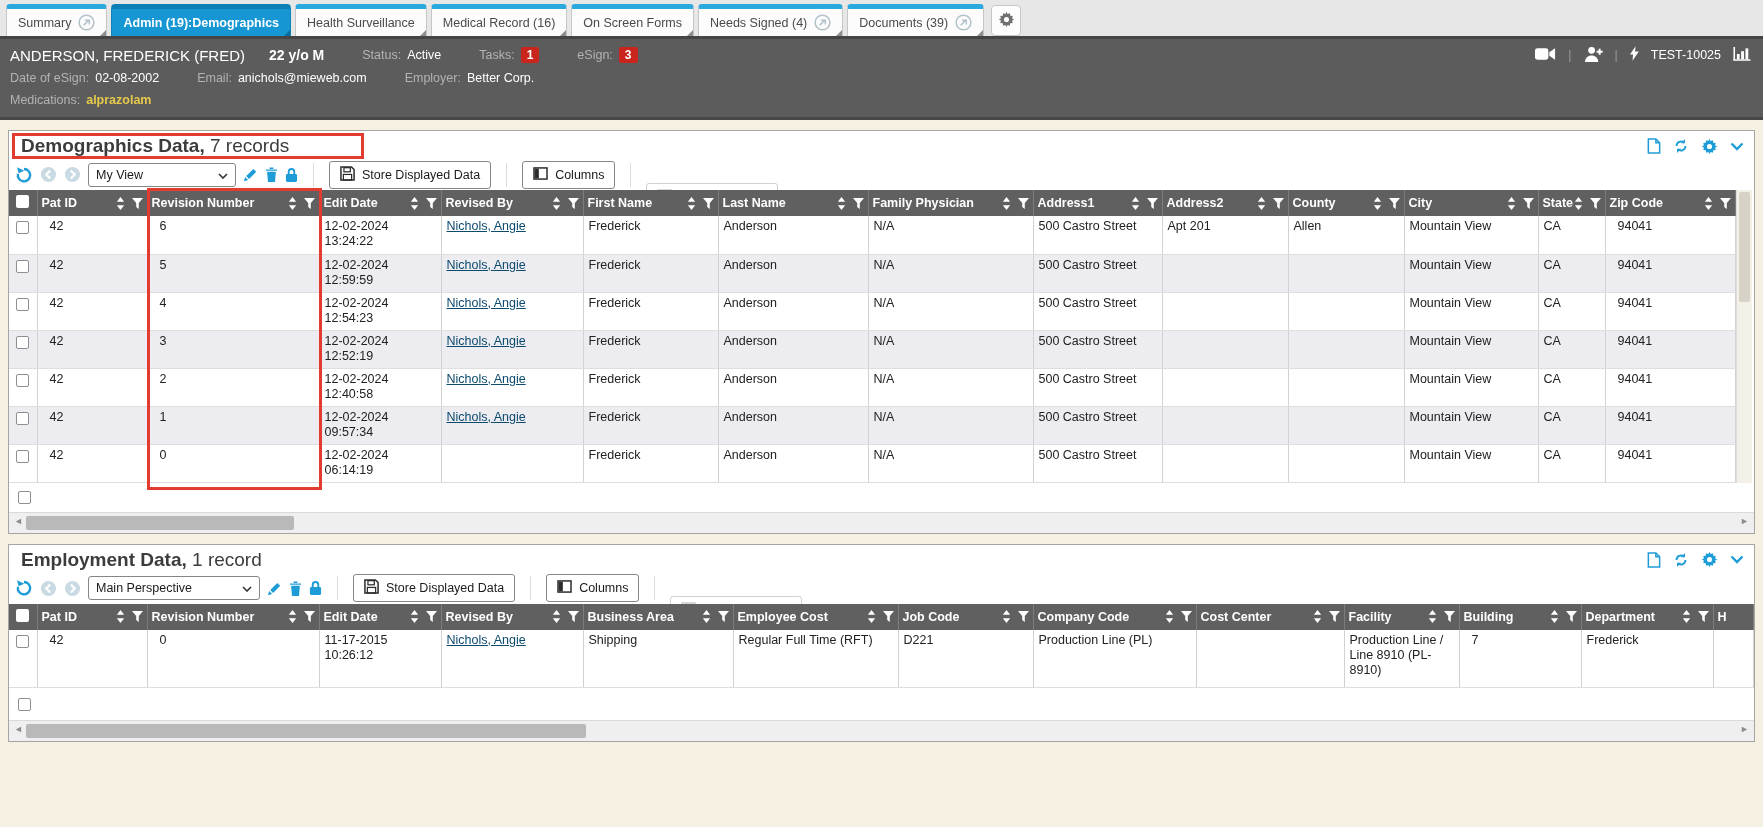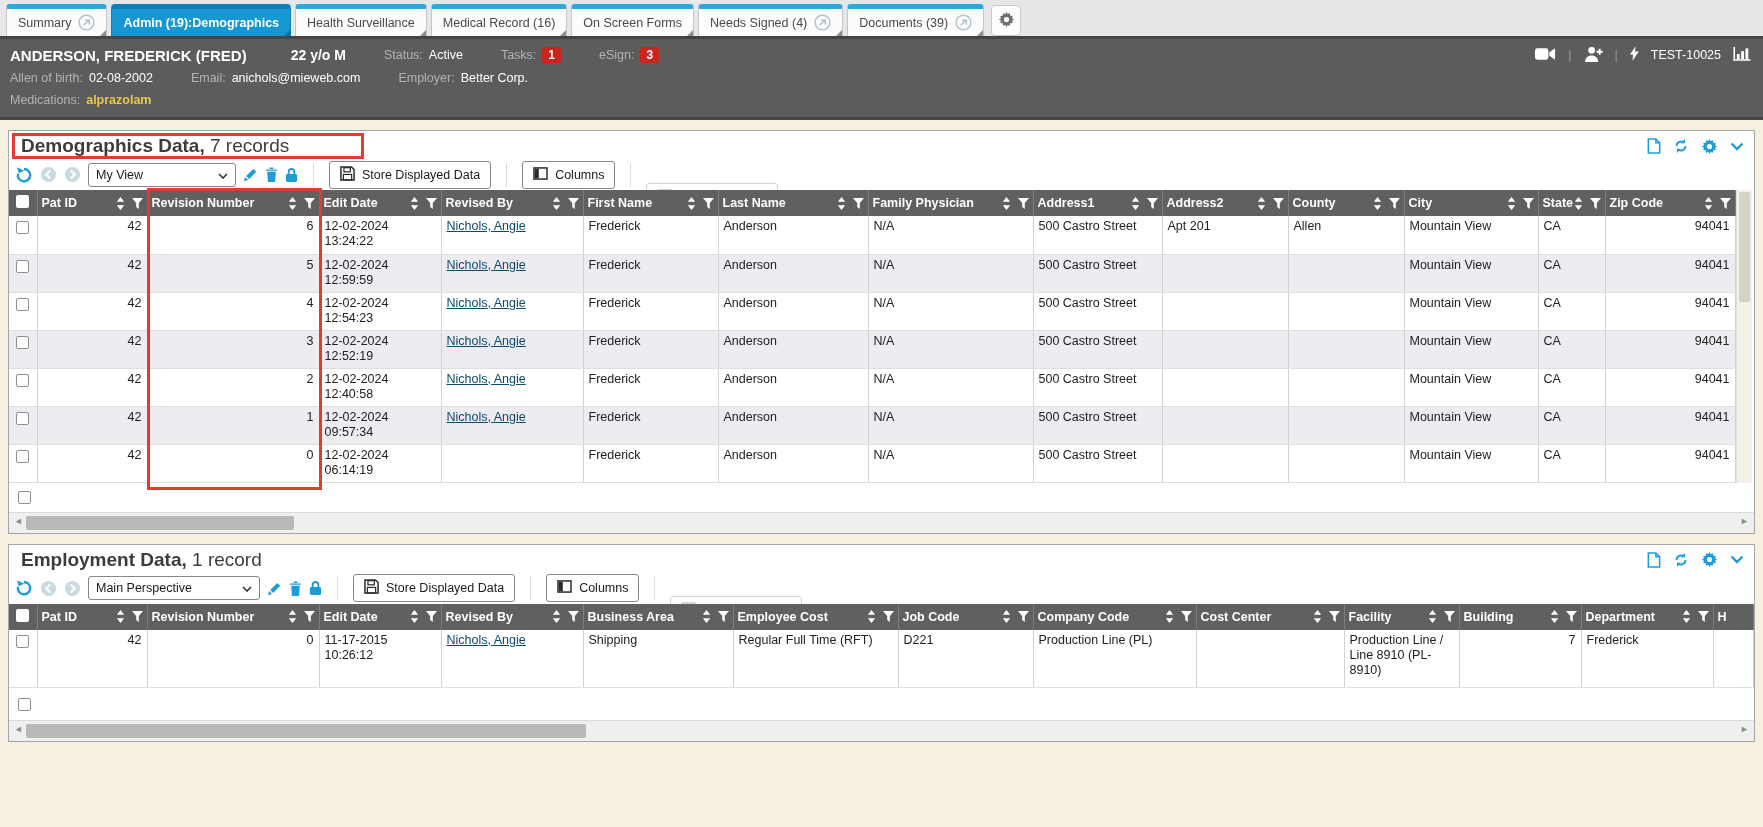--- a/index.html
+++ b/index.html
@@ -18,22 +18,22 @@
   .tab.active .fold { border-bottom-color:#0a6d9e; }
   .popout { display:inline-flex; width:17px; height:17px; }
   .gear-btn { width:30px; height:31px; background:#fdfdfd; border:1px solid #c6c6c6; border-radius:4px;
               display:flex; align-items:center; justify-content:center; margin-left:3px; }
   .gear-btn svg { width:17px; height:17px; }
 
   
   .pt-head { background:#5c5c5c; border-top:3px solid #454545; border-bottom:3px solid #474747;
              color:#fff; padding:4px 12px 6px 10px; }
   .pt-row1 { display:flex; align-items:center; height:24px; }
-  .pt-name { font-size:15px; font-weight:bold; }
-  .pt-age { font-size:14px; font-weight:bold; margin-left:44px; }
+  .pt-name { font-size:15px; font-weight:normal; }
+  .pt-age { font-size:14px; font-weight:bold; margin-left:24px; }
   .pt-pair { margin-left:38px; display:flex; align-items:center; gap:6px; }
   .lbl { color:#b3b3b3; }
   .val { color:#fff; font-weight:normal; }
   .badge { background:#c9251c; color:#fff; font-weight:bold; padding:1px 6px; border-radius:2px; font-size:12px; }
   .pt-right { margin-left:auto; display:flex; align-items:center; gap:12px; }
   .pt-right .vsep { color:#9a9a9a; }
   .pt-row2, .pt-row3 { display:flex; align-items:center; height:22px; gap:6px; font-size:12.5px; }
   .pt-gap { width:26px; }
   .med-val { color:#e6c84a; font-weight:bold; }
 
@@ -69,21 +69,21 @@
        padding:0 4px; border-right:1px solid #7d7d7d; overflow:hidden; white-space:nowrap; }
   .th-in { display:flex; align-items:center; justify-content:space-between; }
   .th-ics { display:inline-flex; align-items:center; gap:7px; }
   .th-ics span { display:inline-flex; cursor:pointer; }
   .cb-th { text-align:center; }
   td { border-right:1px solid #d2d2d2; border-bottom:1px solid #dedede; padding:3px 5px;
        vertical-align:top; line-height:15px; overflow:hidden; }
   .t-demo td { height:38px; } .t-emp td { height:58px; }
   tr.odd td { background:#ececf1; }
   tr.even td { background:#fff; }
-  td.num { text-align:right;padding-left:12px; }
+  td.num { text-align:left;padding-left:12px; }
   td.cb-td { text-align:center; padding-top:5px; }
   a.cell-link { color:#0c4a6e; text-decoration:underline; cursor:pointer; }
   .hdr-cb { width:13px; height:13px; background:#fff; border-radius:2px; display:inline-block; }
   .cb { width:13px; height:13px; background:#fff; border:1px solid #8f8f8f; border-radius:2px; display:inline-block; cursor:pointer; }
 
   .vscroll { width:16px; background:#f3f0e7; border-left:1px solid #ddd; position:relative; }
   .vthumb { position:absolute; top:2px; left:2px; right:2px; height:110px; background:#d6d2c6; border-radius:2px; }
 
   .empty-row { height:29px; display:flex; align-items:center; padding-left:9px; background:#fff; }
   .emp-empty { height:32px; }
@@ -191,21 +191,21 @@
       <span class="val">TEST-10025</span>
       <span id="ic-chart"><svg viewBox="0 0 19 15" width="18" height="14">
             <path d="M1.2 0v14.2M0 14h18.6" stroke="#fff" stroke-width="1.7" fill="none"></path>
             <rect x="4" y="7.5" width="3" height="5.5" fill="#fff"></rect>
             <rect x="8.6" y="4.5" width="3" height="8.5" fill="#fff"></rect>
             <rect x="13.2" y="1.5" width="3" height="11.5" fill="#fff"></rect>
           </svg></span>
     </span>
   </div>
   <div class="pt-row2">
-    <span class="lbl">Allen of birth:</span>
+    <span class="lbl">Date of eSign:</span>
     <span class="val">02-08-2002</span>
     <span class="pt-gap"></span>
     <span class="lbl">Email:</span>
     <span class="val">anichols@mieweb.com</span>
     <span class="pt-gap"></span>
     <span class="lbl">Employer:</span>
     <span class="val">Better Corp.</span>
   </div>
   <div class="pt-row3">
     <span class="lbl">Medications:</span>

